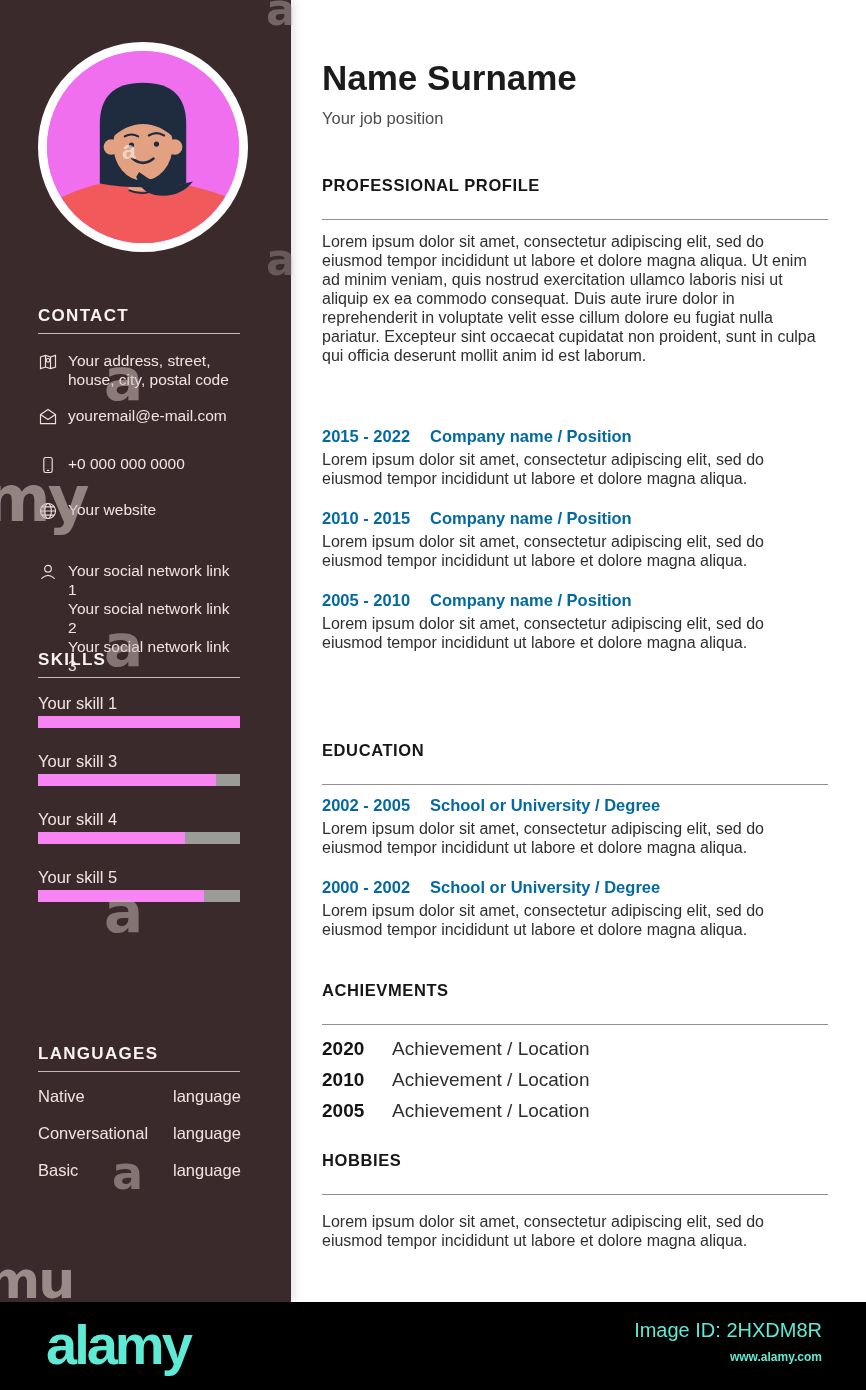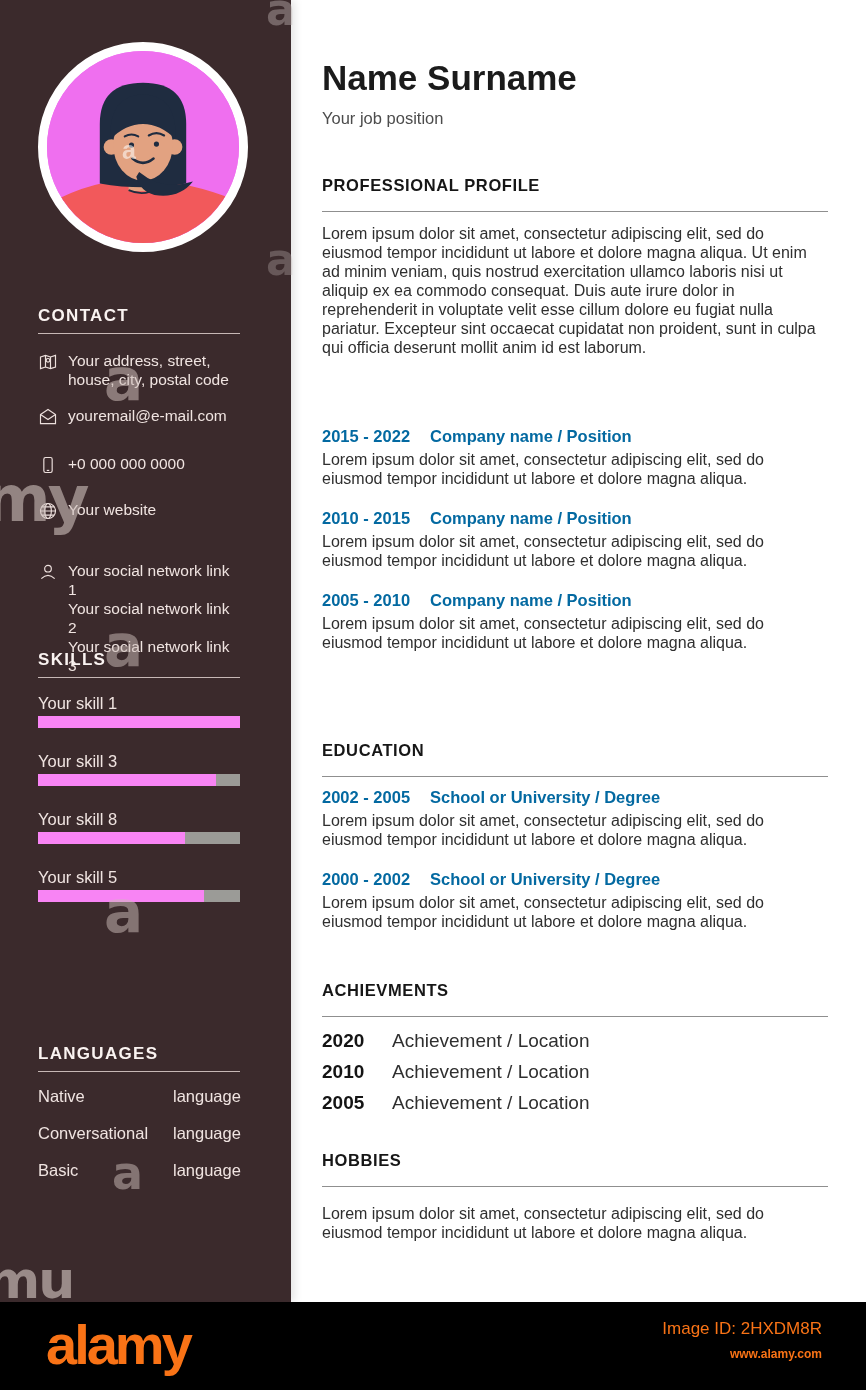--- a/index.html
+++ b/index.html
@@ -37,44 +37,44 @@
   .lang-row.first { margin-top:16px; }
   .lang-row { margin-top:20px; }
   .lang-level { width:135px; flex:none; }
 
   
   .main { position:absolute; left:322px; top:0; width:506px; color:#2d2d2d; }
   .name { position:absolute; top:58px; left:0; font-size:35px; font-weight:700; color:#1b1b1b; }
   .job { position:absolute; top:109px; left:0; font-size:16.5px; color:#4c4c4c; }
 
   .sec { position:absolute; left:0; width:506px; }
-  .sec-title { font-size:16.5px; line-height:19px; font-weight:700; letter-spacing:0.6px; color:#161616; padding-bottom:16px; border-bottom:1px solid #8F8F8F; }
+  .sec-title { font-size:16.5px; line-height:19px; font-weight:700; letter-spacing:0.6px; color:#161616; padding-bottom:24px; border-bottom:1px solid #8F8F8F; }
   .sec-profile { top:176px; }
   .sec-work { top:406px; }
   .sec-edu { top:741px; }
   .sec-ach { top:981px; }
   .sec-hob { top:1151px; }
   .body-text { margin-top:12px; font-size:16px; line-height:19px; color:#2f2f2f; }
   .sec-hob .body-text { margin-top:17px; }
 
   .entry { margin-top:20px; }
   .sec-edu .entry.first { margin-top:10px; }
   .entry-head { display:flex; font-weight:700; font-size:16.5px; line-height:21px; color:#0369a1; }
   .entry-dates { width:108px; flex:none; }
   .entry-desc { margin-top:3px; font-size:16px; line-height:19px; color:#2f2f2f; }
 
   .ach-row { display:flex; font-size:19px; line-height:21px; margin-top:10px; color:#2f2f2f; }
   .ach-row.first { margin-top:13px; }
   .ach-year { width:70px; flex:none; font-weight:700; color:#141414; }
 
   
-  .footer { position:absolute; left:0; top:1302px; width:866px; height:88px; background:#000000; color:#f97316; }
+  .footer { position:absolute; left:0; top:1302px; width:866px; height:88px; background:#000000; color:#5eead4; }
   .footer-logo { position:absolute; left:46px; top:10px; font-size:56px; font-weight:700; letter-spacing:-3px; }
   .footer-right { position:absolute; right:44px; top:17px; text-align:right; }
-  .footer-id { font-size:17px; font-weight:400; }
+  .footer-id { font-size:20px; font-weight:400; }
   .footer-url { font-size:12px; font-weight:700; margin-top:8px; }
 
   
   .wm { position:absolute; font-weight:700; pointer-events:none; color:#CDBDB9; font-family:"DejaVu Sans", sans-serif; }
   .wm1 { left:104px; top:346px; font-size:58px; opacity:.55; }
   .wm2 { left:104px; top:612px; font-size:58px; opacity:.50; }
   .wm3 { left:104px; top:878px; font-size:58px; opacity:.50; }
   .wm4 { left:112px; top:1146px; font-size:46px; opacity:.50; }
   .wm5 { left:266px; top:-16px; font-size:44px; opacity:.45; color:#b9aeac; }
   .wm6 { left:266px; top:234px; font-size:44px; opacity:.35; color:#b9aeac; }
@@ -188,21 +188,21 @@
             <div class="skill-fill" style="width: 100%;"></div>
           </div>
       </div>
       <div class="skill">
         <div class="skill-label">Your skill 3</div>
         <div class="skill-bar">
             <div class="skill-fill" style="width: 88%;"></div>
           </div>
       </div>
       <div class="skill">
-        <div class="skill-label">Your skill 8</div>
+        <div class="skill-label">Your skill 4</div>
         <div class="skill-bar">
             <div class="skill-fill" style="width: 73%;"></div>
           </div>
       </div>
       <div class="skill">
         <div class="skill-label">Your skill 5</div>
         <div class="skill-bar">
             <div class="skill-fill" style="width: 82%;"></div>
           </div>
       </div>

